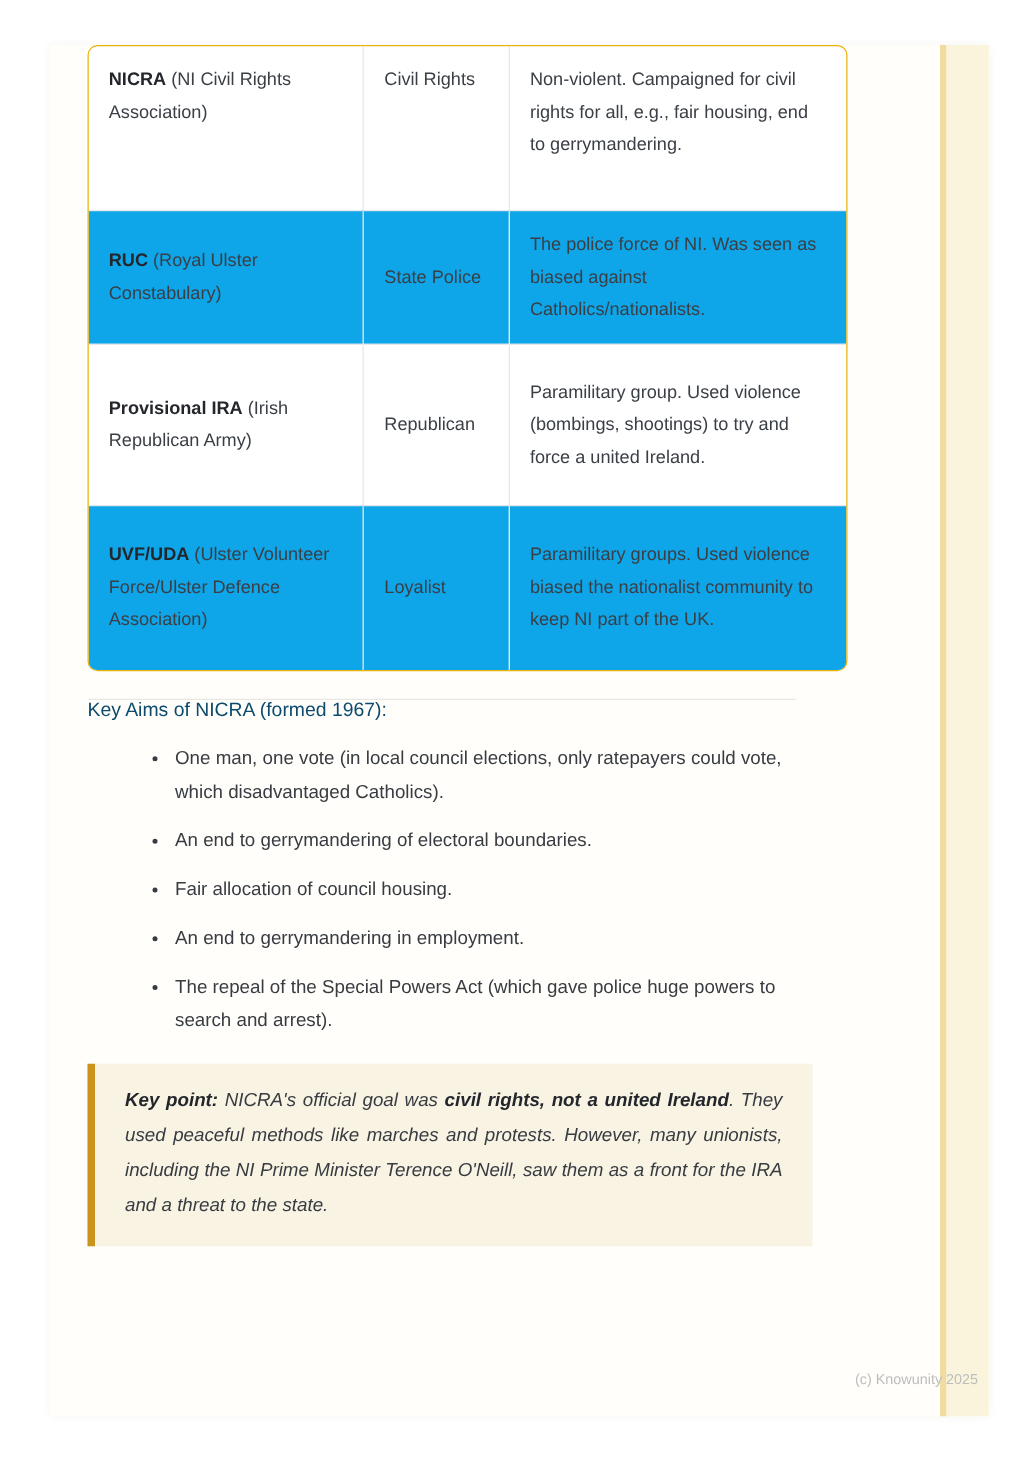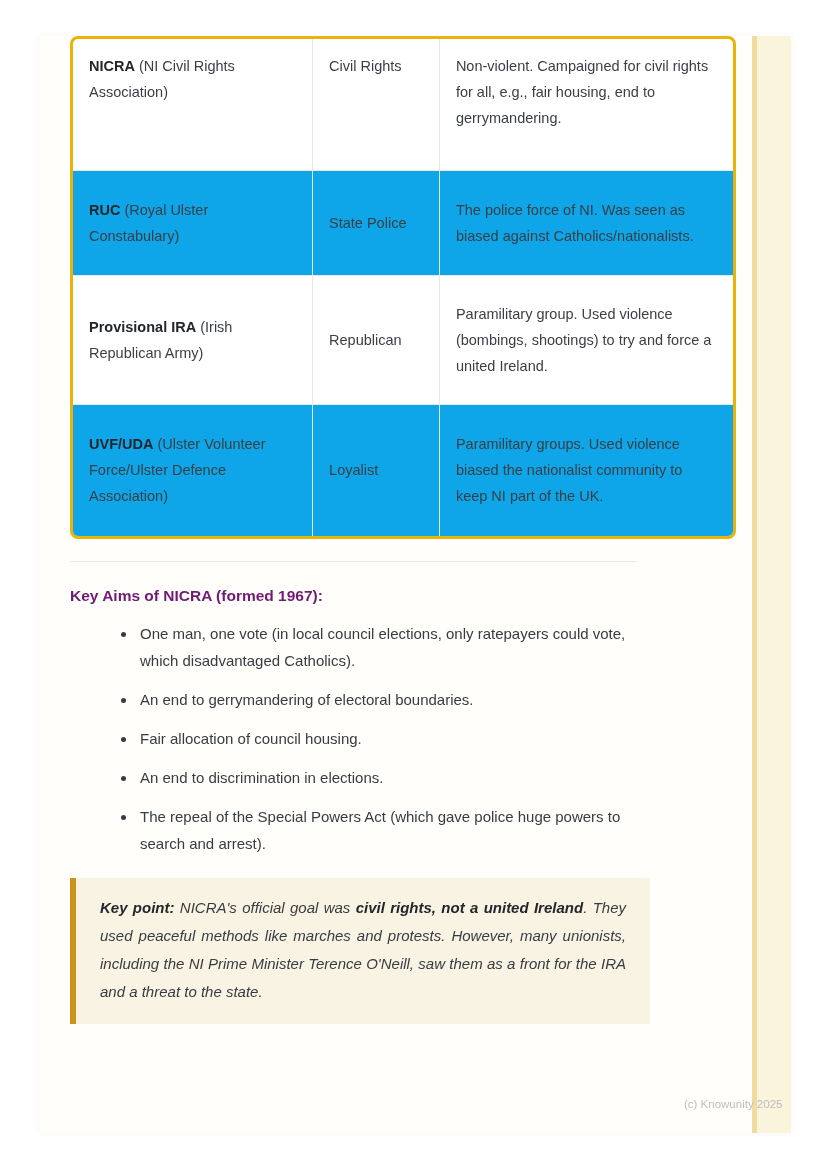--- a/index.html
+++ b/index.html
@@ -24,22 +24,22 @@
     background: #FBF4DD;
     border-left: 5px solid #F1DCA0;
   }
   .content {
     position: absolute;
     left: 30px; top: 0;
     width: 581px;
   }
   
   .table-wrap {
-    width: 666px;
-    border: 3px solid #eab308;
+    width: 608px;
+    border: 1px solid #eab308;
     border-radius: 8px;
     overflow: hidden;
     background: #ffffff;
   }
   table {
     width: 100%;
     border-collapse: collapse;
     table-layout: fixed;
     font-size: 14.5px;
     line-height: 26px;
@@ -77,24 +77,23 @@
     letter-spacing: 0.1px;
   }
   p.intro {
     margin-top: 17px;
     font-size: 15px;
     line-height: 27px;
     color: #383C42;
     text-align: justify;
   }
   .aims-heading {
-    margin-top: 25px;
     font-size: 15.5px;
-    font-weight: bold;
-    color: #701a75;
+    font-weight: normal;
+    color: #0c4a6e;
   }
   ul.aims {
     margin-top: 15px;
     padding-left: 27px;
     font-size: 15px;
     line-height: 27px;
     color: #383C42;
   }
   ul.aims li { margin-bottom: 12px; padding-left: 3px; margin-left: 40px; }
   
@@ -165,21 +164,21 @@
     <div class="divider"></div>
 
 
 
     <div class="aims-heading">Key Aims of NICRA (formed 1967):</div>
 
     <ul class="aims">
       <li>One man, one vote (in local council elections, only ratepayers could vote, which disadvantaged Catholics).</li>
       <li>An end to gerrymandering of electoral boundaries.</li>
       <li>Fair allocation of council housing.</li>
-      <li>An end to discrimination in elections.</li>
+      <li>An end to gerrymandering in employment.</li>
       <li>The repeal of the Special Powers Act (which gave police huge powers to search and arrest).</li>
     </ul>
 
     <div class="callout">
       <div class="callout-text">
         <span class="bold">Key point:</span><span> NICRA's official goal was </span><span class="bold">civil rights, not a united Ireland</span><span>. They used peaceful methods like marches and protests. However, many unionists, including the NI Prime Minister Terence O'Neill, saw them as a front for the IRA and a threat to the state.</span>
       </div>
     </div>
 
   </div>

